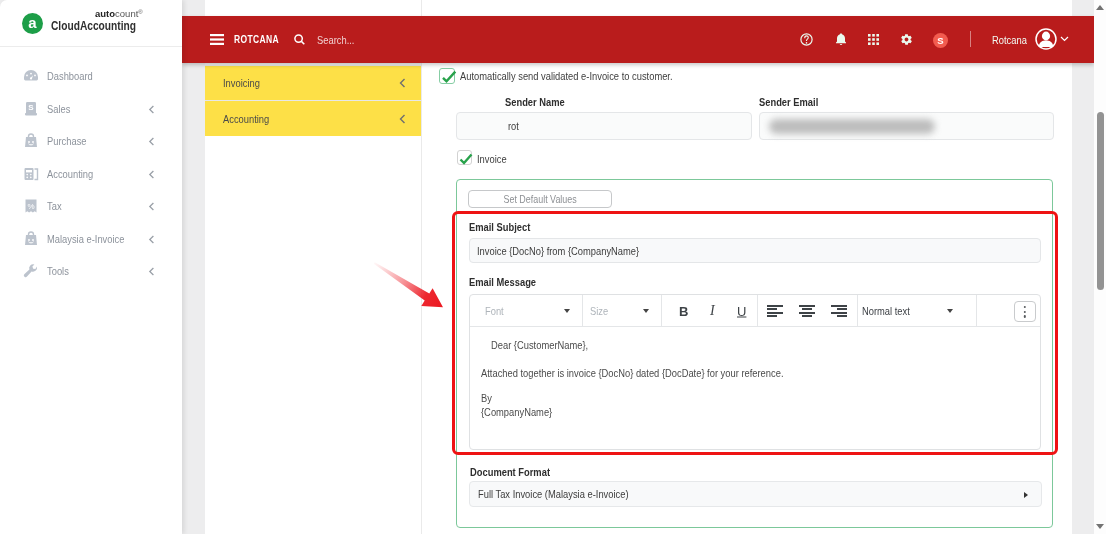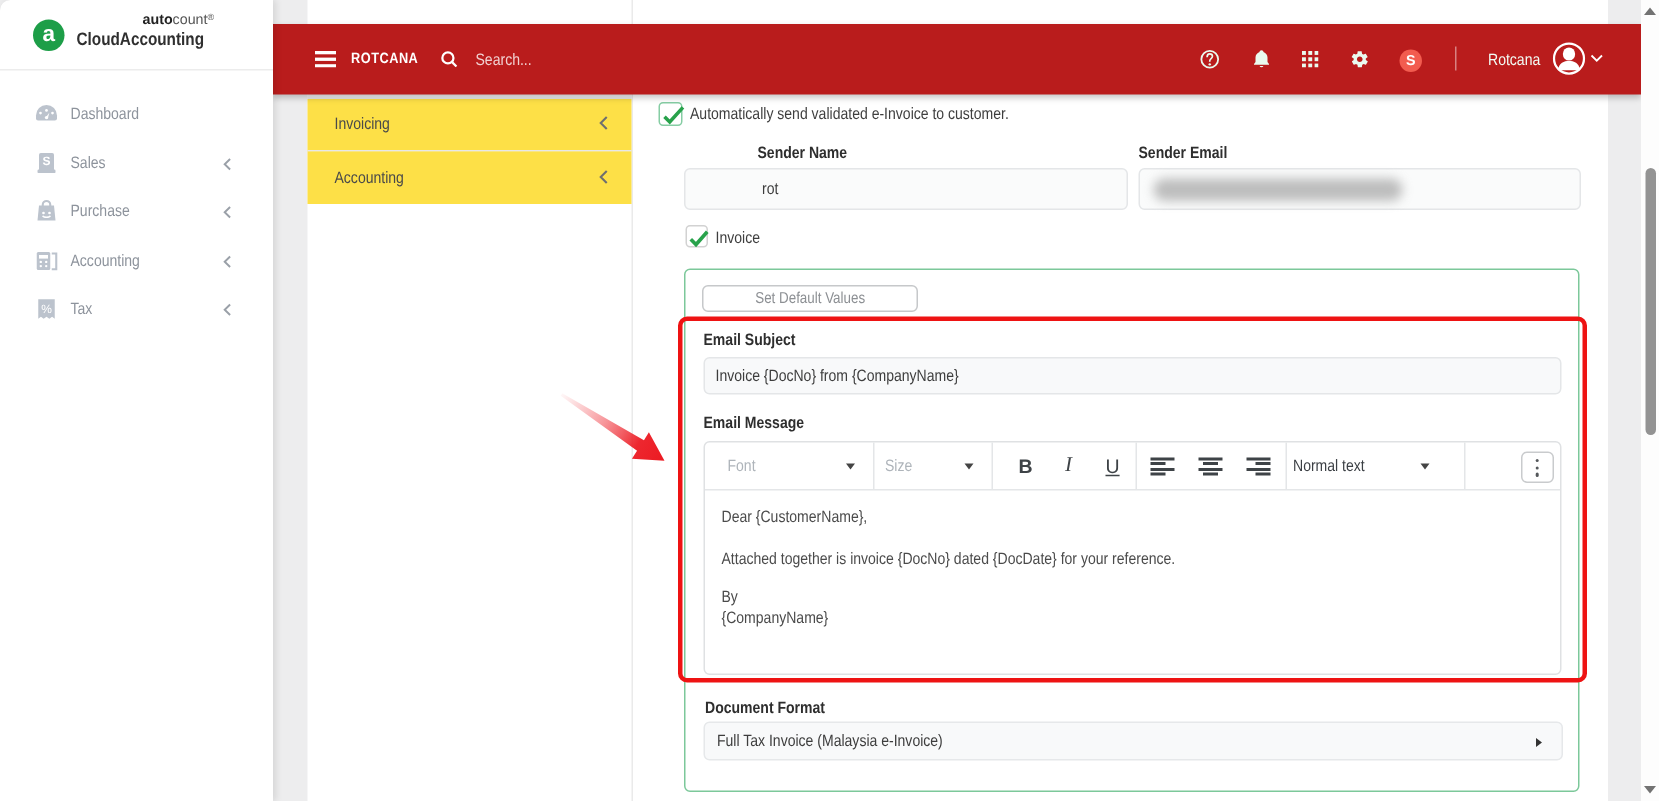--- a/index.html
+++ b/index.html
@@ -164,21 +164,21 @@
     <span class="tb-txt" style="left:392px; color:#3b3f44; font-size:11px;">Normal text</span>
     <div class="tb-arr" style="left:477px;"></div>
     <div class="tb-sep" style="left:506px;"></div>
     <div class="dots-btn">
       <span style="top:4px;"></span>
         <span style="top:8.6px;"></span>
         <span style="top:13.2px;"></span>
     </div>
   </div>
 </div>
-<div class="ed-line" style="top:338.5px;"><span class="t">Dear {CustomerName},</span></div>
+<div class="ed-line" style="top:338.5px;margin-left:10px;"><span class="t">Dear {CustomerName},</span></div>
 <div class="ed-line" style="top:366.5px;"><span class="t">Attached together is invoice {DocNo} dated {DocDate} for your reference.</span></div>
 <div class="ed-line" style="top:392px;"><span class="t">By</span></div>
 <div class="ed-line" style="top:405.5px;"><span class="t">{CompanyName}</span></div>
 
 <div class="lbl-b" style="left:470px; top:465.5px;"><span class="t">Document Format</span></div>
 <div class="docsel">
   <span class="tv"><span class="t">Full Tax Invoice (Malaysia e-Invoice)</span></span>
   <div class="rarr"></div>
 </div>
 
@@ -330,19 +330,49 @@
           <text x="9" y="11.5" font-size="8" fill="#fff" text-anchor="middle" font-family="Liberation Sans">%</text>
         </svg>
       </div>
     <div class="mi-label">Tax</div>
     <div class="mi-chev">
         <svg width="7" height="9" viewBox="0 0 7 9">
           <path d="M5.4 1 L1.8 4.5 L5.4 8" fill="none" stroke="#9aa0a8" stroke-width="1.3"></path>
         </svg>
       </div>
   </div>
+  <div class="menu-item" style="top:222px;">
+    <div class="mi-icon">
+        <svg width="18" height="18" viewBox="0 0 18 18">
+          <path fill="#bcc3cd" d="M4 5 L14 5 L15 15 L3 15 Z"></path>
+          <path d="M6.5 7 L6.5 4.5 A2.5 2.5 0 0 1 11.5 4.5 L11.5 7" fill="none" stroke="#bcc3cd" stroke-width="1.4"></path>
+          <circle cx="7" cy="10" r="0.9" fill="#fff"></circle>
+          <circle cx="11" cy="10" r="0.9" fill="#fff"></circle>
+          <path d="M6.5 11.8 C7 13.2 11 13.2 11.5 11.8" fill="none" stroke="#fff" stroke-width="1"></path>
+        </svg>
+      </div>
+    <div class="mi-label">Malaysia e-Invoice</div>
+    <div class="mi-chev">
+        <svg width="7" height="9" viewBox="0 0 7 9">
+          <path d="M5.4 1 L1.8 4.5 L5.4 8" fill="none" stroke="#9aa0a8" stroke-width="1.3"></path>
+        </svg>
+      </div>
+  </div>
+  <div class="menu-item" style="top:254.5px;">
+    <div class="mi-icon">
+        <svg width="18" height="18" viewBox="0 0 18 18">
+          <path fill="#bcc3cd" d="M14.8 4.4 A4 4 0 0 1 9.6 9.4 L5 14.6 A1.8 1.8 0 0 1 2.3 12.2 L7.4 7.6 A4 4 0 0 1 12.4 2.4 L10.4 4.6 L11.2 6.8 L13.4 7 Z"></path>
+        </svg>
+      </div>
+    <div class="mi-label">Tools</div>
+    <div class="mi-chev">
+        <svg width="7" height="9" viewBox="0 0 7 9">
+          <path d="M5.4 1 L1.8 4.5 L5.4 8" fill="none" stroke="#9aa0a8" stroke-width="1.3"></path>
+        </svg>
+      </div>
+  </div>
 </div>
 
 <div class="sbar">
   <div class="arr up"></div>
   <div class="thumb"></div>
   <div class="arr down"></div>
 </div>
 
 </body></html>

